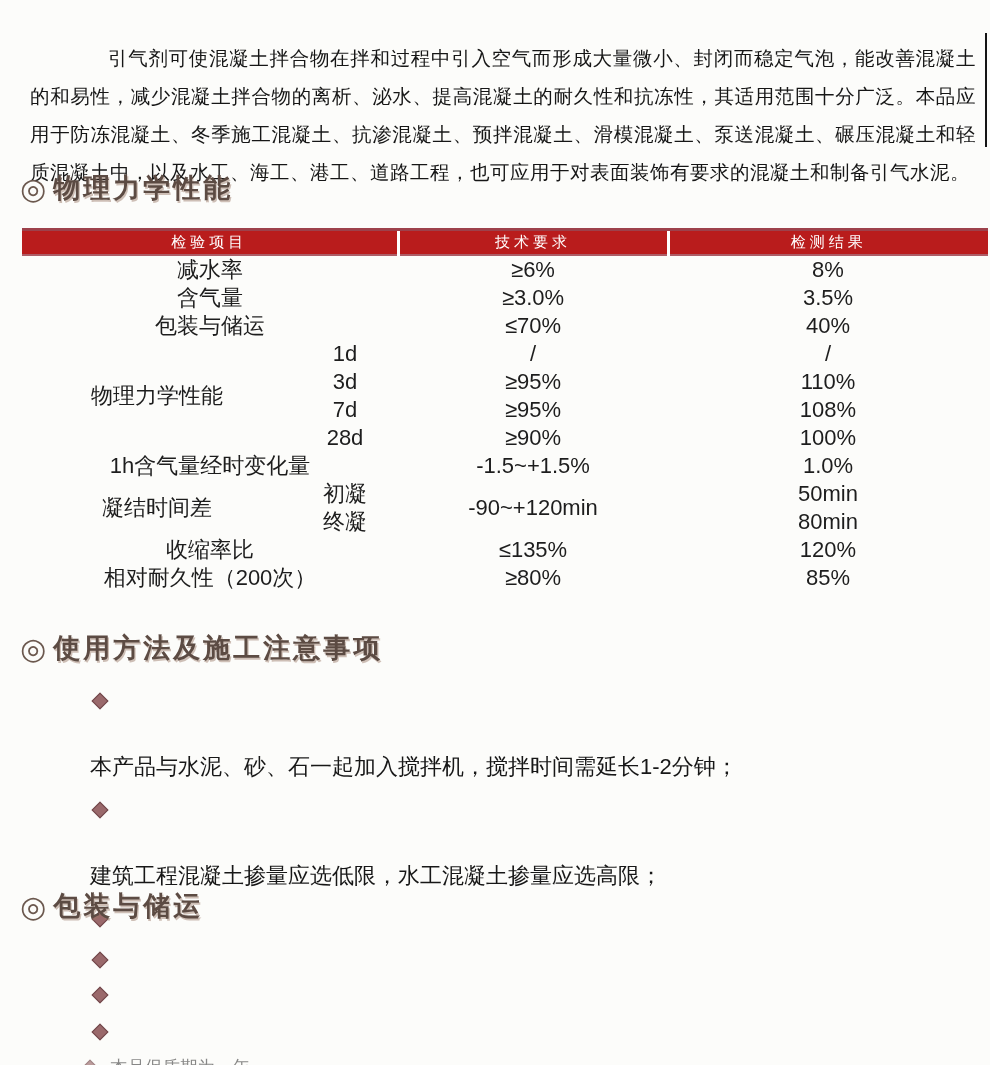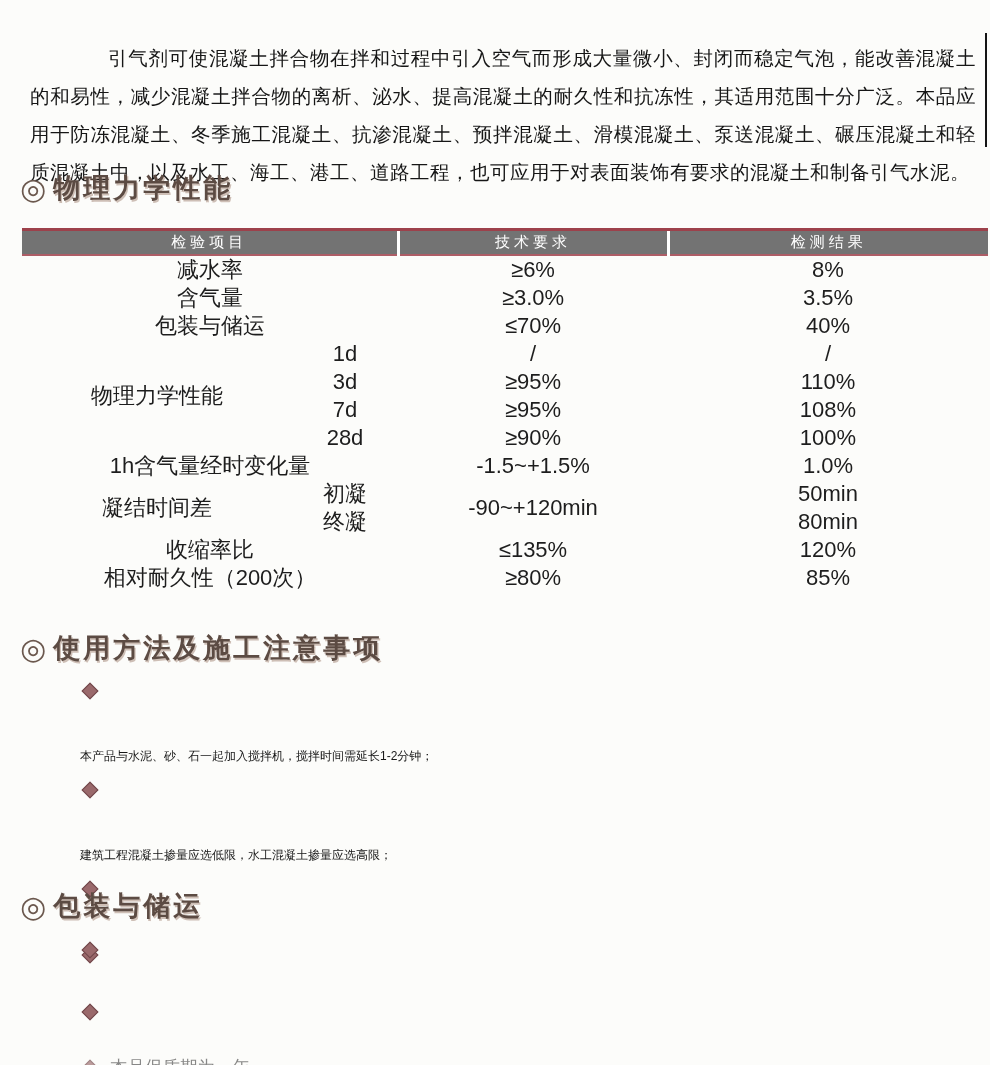--- a/index.html
+++ b/index.html
@@ -30,35 +30,35 @@
   #sec-physical{top:170px;}
   #sec-usage{top:630px;}
   #sec-packaging{top:888px;}
 
   
   .spec-table{
     position:absolute;top:228px;left:22px;width:966px;
     border-collapse:collapse;table-layout:fixed;
   }
   .spec-table th{
-    background:#737373;color:#ffffff;font-weight:normal;
+    background:#b91c1c;color:#ffffff;font-weight:normal;
     font-size:15px;letter-spacing:4px;height:23px;padding:0;
     border-top:3px solid #9d414b;border-bottom:2px solid #ad5d66;margin-left:25px;
   }
   .spec-table th.sep{border-left:3px solid #ffffff;}
   .spec-table td{
     text-align:center;vertical-align:middle;padding:0;
     height:28px;line-height:28px;font-size:22px;color:#1d1d1d;
   }
 
   
   .bullets{position:absolute;left:0;width:990px;margin:0;padding:0;list-style:none;}
   .bullets li{
-    position:relative;margin:0;padding:0 28px 0 80px;
-    font-size:12px;color:#171717;white-space:pre-line;
+    position:relative;margin:10px;padding:0 28px 0 80px;
+    font-size:22px;color:#171717;white-space:pre-line;
   }
   #list-usage{top:674px;}
   #list-usage li{line-height:33px;}
   #list-packaging{top:934px;}
   #list-packaging li{line-height:31px;}
   .diamond{
     position:absolute;left:84px;width:10px;height:10px;
     background:#9a696b;border:1px solid #6f4649;transform:rotate(45deg);
   }
   #list-usage .diamond{top:11px;}

